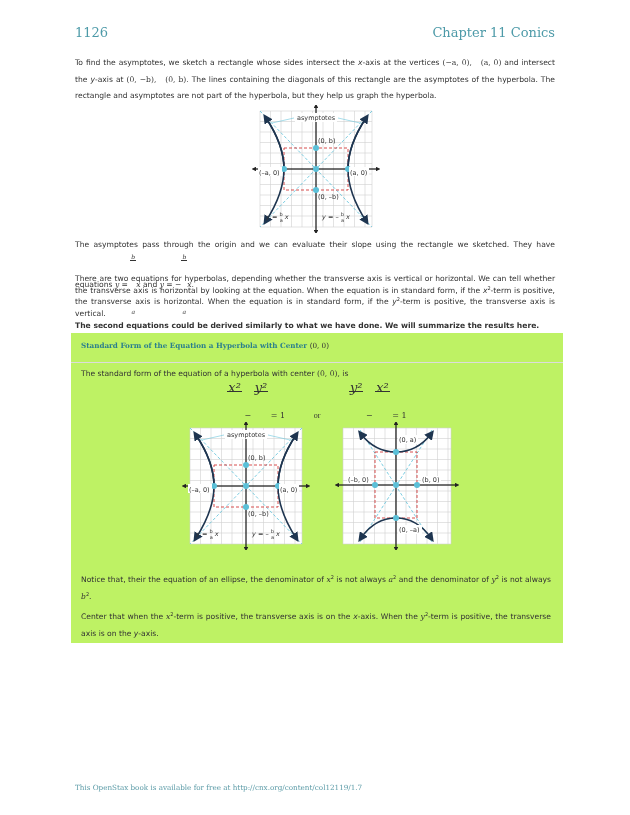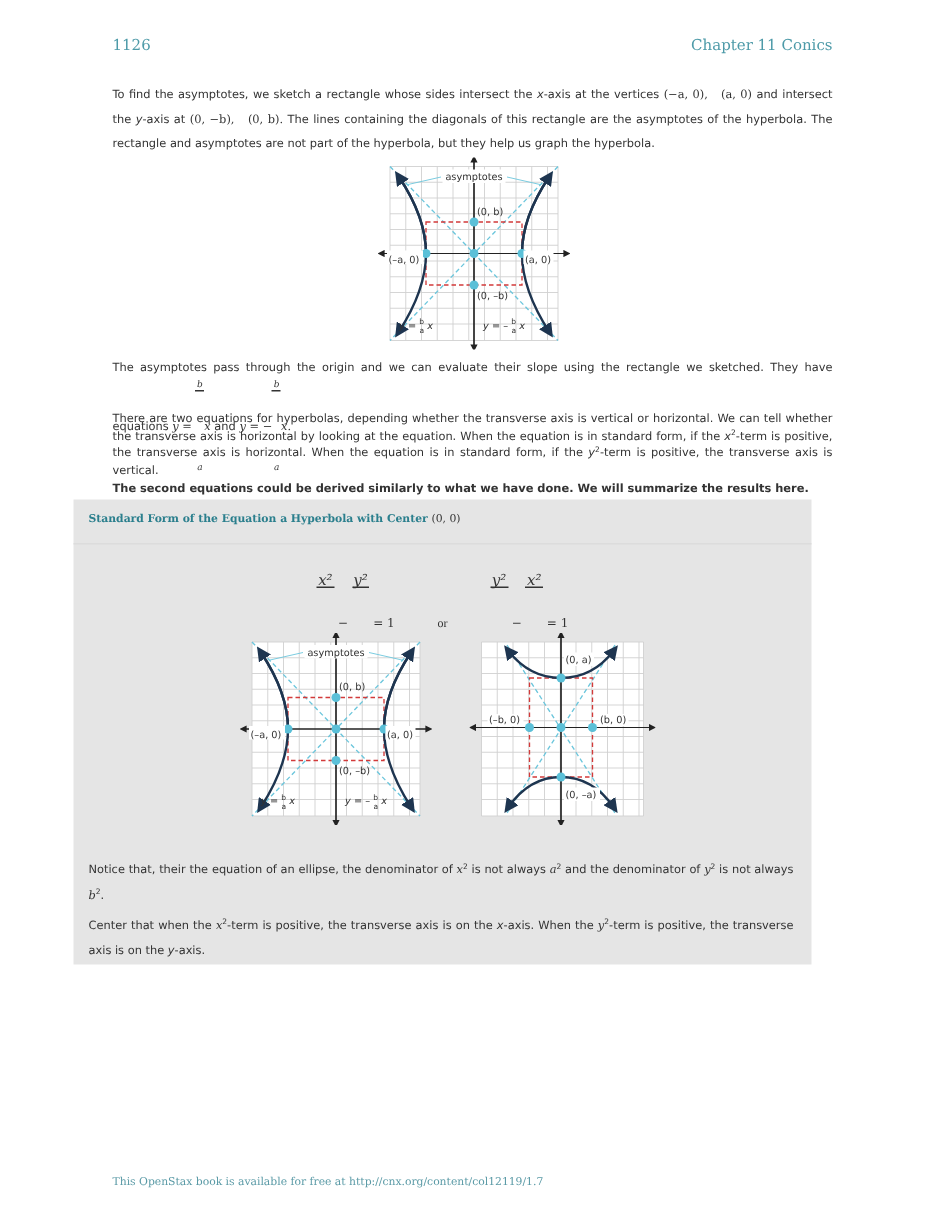--- a/index.html
+++ b/index.html
@@ -1,36 +1,36 @@
 <!DOCTYPE html>
 <html><head>
 <meta charset="utf-8">
 <style>
   html, body { margin:0; padding:0; background:#ffffff; }
   body { width:630px; height:815px; position:relative; overflow:hidden;
          font-family:"DejaVu Sans", sans-serif; color:#333; }
-  .hdr { position:absolute; top:25px; font-family:"DejaVu Serif", serif; font-size:10px; color:#4d9aa8; }
+  .hdr { position:absolute; top:25px; font-family:"DejaVu Serif", serif; font-size:13px; color:#4d9aa8; }
   .hdr-left { left:75px; }
   .hdr-right { right:75px; }
   .para { position:absolute; left:75px; width:480px; font-size:7.6px; line-height:16.5px; color:#333; text-align:justify; }
   .para.tight { line-height:11.5px; }
   .m { font-family:"DejaVu Serif", serif; font-style:italic; }
   .mr { font-family:"DejaVu Serif", serif; }
   .frac { display:inline-block; vertical-align:middle; text-align:center; font-family:"DejaVu Serif", serif; font-style:italic; font-size:6px; line-height:6px; }
   .frac .num { display:block; border-bottom:0.6px solid #333; padding:0 1px; }
   .frac .den { display:block;margin-top:48px; }
   sup { font-size:5px; vertical-align:3px; line-height:0; }
   .fig { position:absolute; }
-  .callout { position:absolute; left:49px; top:333px; width:492px; height:310px; background:#e5e5e5; }
+  .callout { position:absolute; left:71px; top:333px; width:492px; height:310px; background:#bef264; }
   .callout-title { position:absolute; left:10px; top:8px; font-family:"DejaVu Serif", serif; font-weight:bold; font-size:7.2px; color:#2b7f8d; }
   .callout-title .mr { font-weight:normal; color:#333; }
   .callout-sep { position:absolute; left:0; right:0; top:29px; height:1px; background:#dcdcdc; }
   .callout-text { position:absolute; left:10px; width:470px; font-size:7.6px; line-height:16.5px; color:#333; text-align:justify; }
   .eqline { position:absolute; top:51px; left:0; width:492px; text-align:center; font-size:8px; }
-  .eqline .frac { font-size:10px; line-height:7px; }
+  .eqline .frac { font-size:13px; line-height:7px; }
   .eqline .or { margin:0 26px; font-family:Liberation Serif, serif; }
   .footer { position:absolute; left:75px; top:783px; font-family:"DejaVu Serif", serif; font-size:7.2px; color:#5a9aa6; }
   svg text { font-family:"DejaVu Sans", sans-serif; }
 </style>
 </head>
 <body>
 
 <div class="hdr hdr-left">1126</div>
 <div class="hdr hdr-right">Chapter 11 Conics</div>
 
@@ -97,20 +97,23 @@
   <span>There are two equations for hyperbolas, depending whether the transverse axis is vertical or horizontal. We can tell whether the transverse axis is horizontal by looking at the equation. When the equation is in standard form, if the </span><i>x</i><sup>2</sup><span>-term is positive, the transverse axis is horizontal. When the equation is in standard form, if the </span><i>y</i><sup>2</sup><span>-term is positive, the transverse axis is vertical.</span>
 </div>
 
 <div class="para" style="top:318px;font-weight:bold;">The second equations could be derived similarly to what we have done. We will summarize the results here.</div>
 
 <div class="callout">
   <div class="callout-title">
     <span>Standard Form of the Equation a Hyperbola with Center </span><span class="mr">(0, 0)</span>
   </div>
   <div class="callout-sep"></div>
+  <div class="callout-text" style="top:33px;">
+    <span>The standard form of the equation of a hyperbola with center </span><span class="mr">(0, 0),</span><span>  is</span>
+  </div>
   <div class="eqline">
     <span>
       <span class="frac"><span class="num">x²</span><span class="den">a²</span></span>
       <span class="mr">−</span>
       <span class="frac"><span class="num">y²</span><span class="den">b²</span></span>
       <span class="mr">= 1</span>
     </span>
     <span class="or">or</span>
     <span>
       <span class="frac"><span class="num">y²</span><span class="den">a²</span></span>

